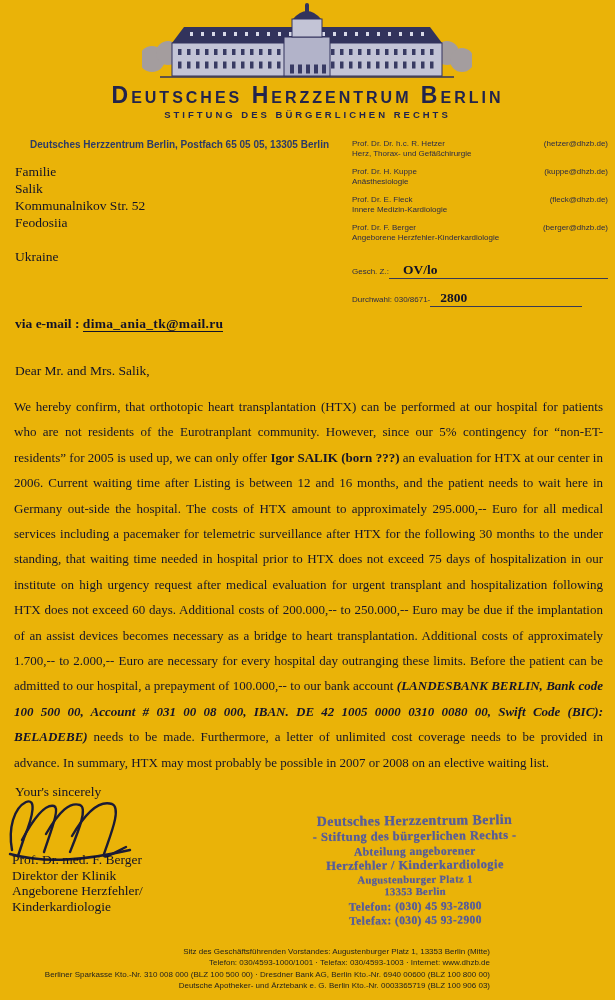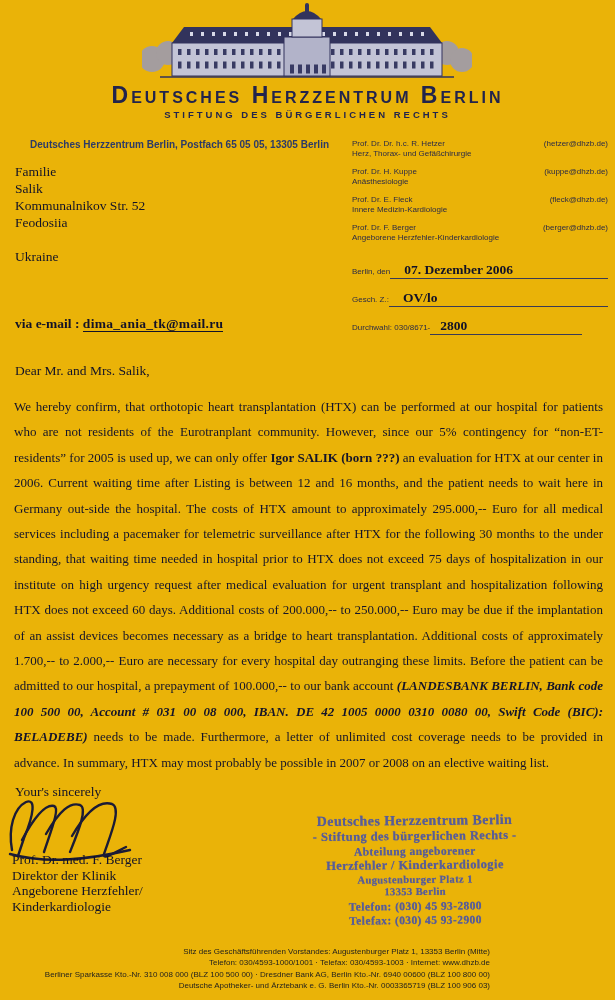--- a/index.html
+++ b/index.html
@@ -141,24 +141,20 @@
       <div class="dir-row">
         <span>Prof. Dr. F. Berger</span>
         <span>(berger@dhzb.de)</span>
       </div>
       <div>Angeborene Herzfehler-Kinderkardiologie</div>
     </div>
   </div>
 
   <div class="ref-block">
     <div class="ref-row">
-      <span class="ref-label">Berlin, den</span>
-      <span class="ref-line">07. Dezember 2006</span>
-    </div>
-    <div class="ref-row">
       <span class="ref-label">Gesch. Z.:</span>
       <span class="ref-line">OV/lo</span>
     </div>
     <div class="ref-row">
       <span class="ref-label">Durchwahl: 030/8671-</span>
       <span class="ref-line short">2800</span>
     </div>
   </div>
 
   <div class="email-line">

